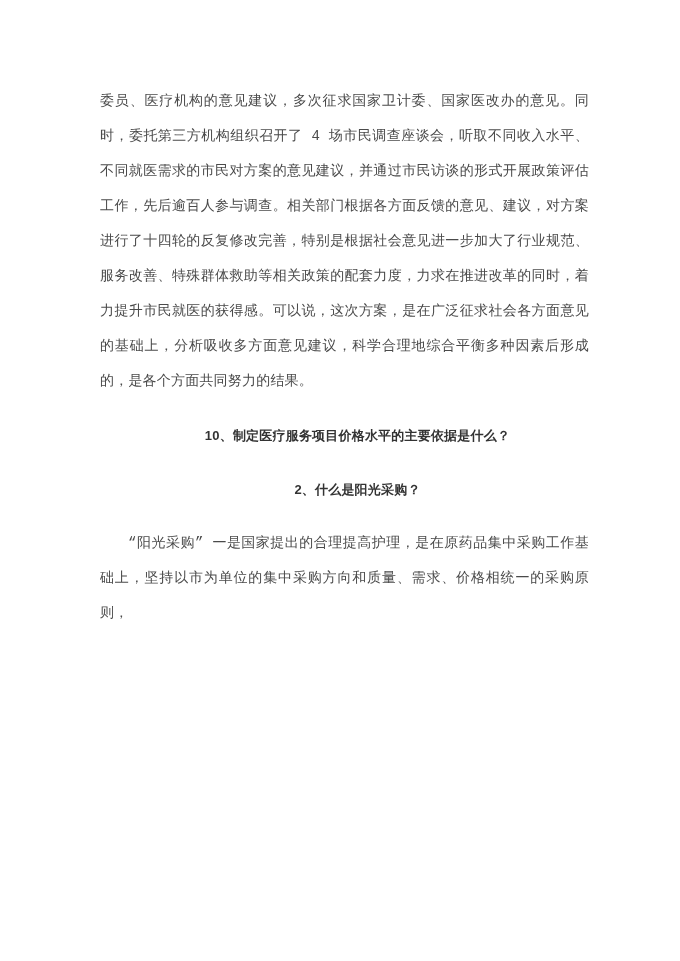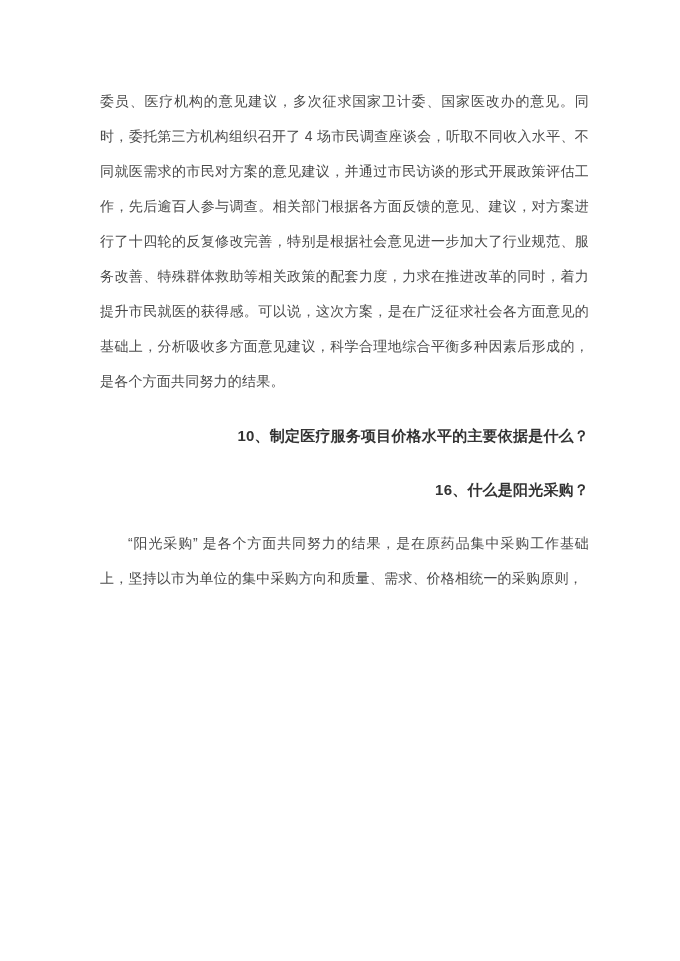--- a/index.html
+++ b/index.html
@@ -20,44 +20,45 @@
     padding: 84px 0 0 100px;
     font-family: "Liberation Sans", "DejaVu Sans", sans-serif;
     font-size: 14px;
     line-height: 35px;
     color: #4a4a4a;
     text-align: justify;
     letter-spacing: 0.2px;
   }
   .para {
     margin: 0 0 19px 0;
+    font-family: Liberation Mono, monospace;
   }
   .para.indent {
     text-indent: 2em;
   }
   .heading {
     margin: 0 0 19px 0;
-    font-size: 15px;
+    font-size: 13px;
     font-weight: 700;
     color: #333333;
     text-indent: 2em;
     line-height: 35px;
-    text-align: right;
+    text-align: center;
   }
 </style>
 </head>
 <body>
 
 <div class="page">
   <div class="content">
 
     <p class="para">委员、医疗机构的意见建议，多次征求国家卫计委、国家医改办的意见。同时，委托第三方机构组织召开了 4 场市民调查座谈会，听取不同收入水平、不同就医需求的市民对方案的意见建议，并通过市民访谈的形式开展政策评估工作，先后逾百人参与调查。相关部门根据各方面反馈的意见、建议，对方案进行了十四轮的反复修改完善，特别是根据社会意见进一步加大了行业规范、服务改善、特殊群体救助等相关政策的配套力度，力求在推进改革的同时，着力提升市民就医的获得感。可以说，这次方案，是在广泛征求社会各方面意见的基础上，分析吸收多方面意见建议，科学合理地综合平衡多种因素后形成的，是各个方面共同努力的结果。</p>
 
     <h3 class="heading">10、制定医疗服务项目价格水平的主要依据是什么？</h3>
 
 
 
-    <h3 class="heading">16、什么是阳光采购？</h3>
+    <h3 class="heading">2、什么是阳光采购？</h3>
 
-    <p class="para indent">“阳光采购” 是各个方面共同努力的结果，是在原药品集中采购工作基础上，坚持以市为单位的集中采购方向和质量、需求、价格相统一的采购原则，</p>
+    <p class="para indent">“阳光采购” 一是国家提出的合理提高护理，是在原药品集中采购工作基础上，坚持以市为单位的集中采购方向和质量、需求、价格相统一的采购原则，</p>
 
   </div>
 </div>
 
 </body></html>

